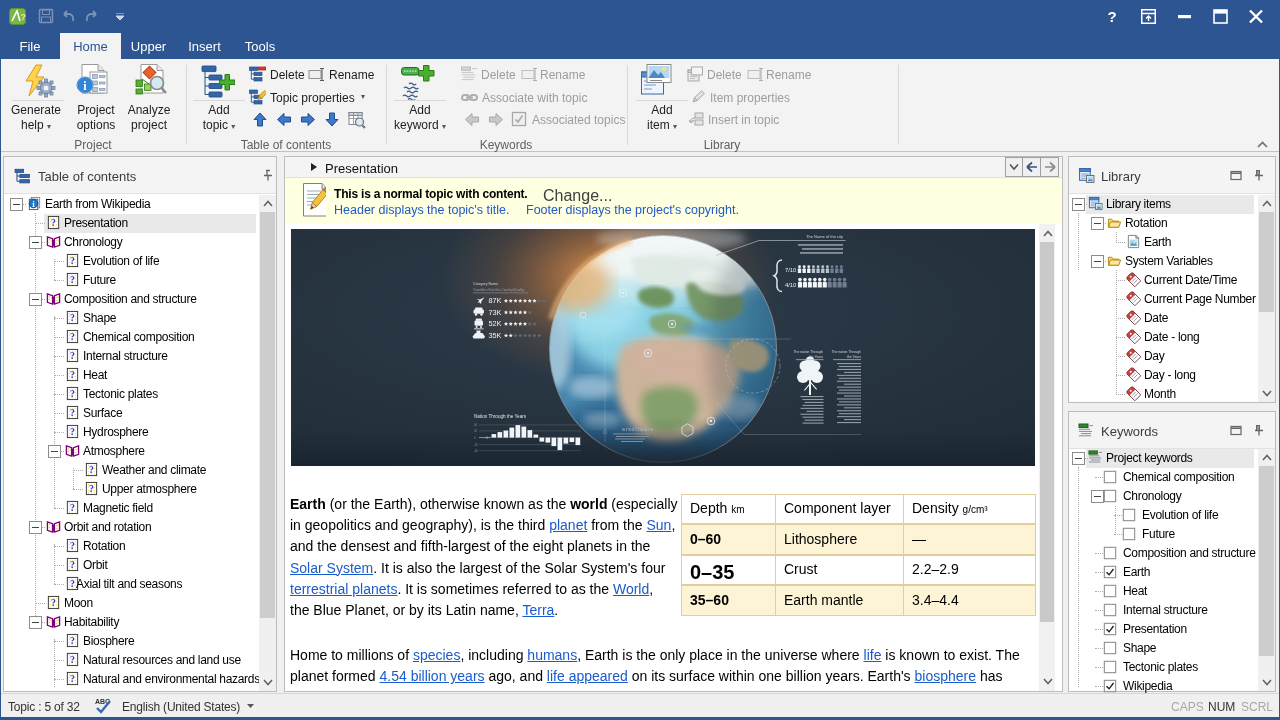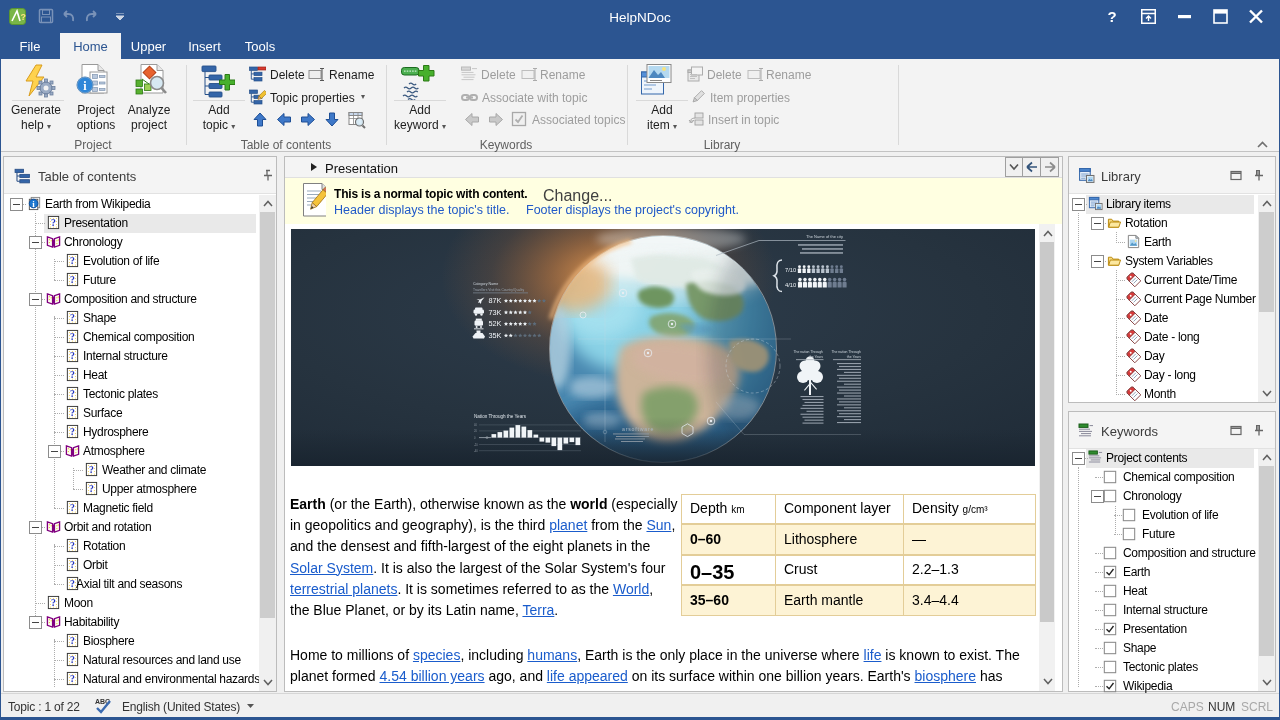--- a/index.html
+++ b/index.html
@@ -126,21 +126,20 @@
     </svg>
 <svg class="a" style="left:60px;top:9px" width="18" height="15" opacity="0.55">
       <path d="M4 12 Q3 5 9 5 L13 5 M13 5 L10 2 M13 5 L10 8" stroke="#b8c4d8" stroke-width="1.8" fill="none" transform="scale(-1,1) translate(-17,0)"></path>
     </svg>
 <svg class="a" style="left:83px;top:9px" width="18" height="15" opacity="0.55">
       <path d="M4 12 Q3 5 9 5 L13 5 M13 5 L10 2 M13 5 L10 8" stroke="#b8c4d8" stroke-width="1.8" fill="none"></path>
     </svg>
 <svg class="a" style="left:114px;top:13px" width="12" height="8">
       <path d="M2 0 h8 M2 3 l4 4 l4 -4 z" stroke="#cdd6e4" fill="#cdd6e4" stroke-width="1"></path>
     </svg>
-<div class="tx" style="left:0px;top:10px;font-size:13.5px;color:#fff;width:1280px;text-align:center;">HelpNDoc</div>
 <svg class="a" style="left:1104px;top:8px" width="16" height="18">
       <text x="8" y="14" font-size="15" font-weight="bold" fill="#fff" text-anchor="middle" font-family="Liberation Sans">?</text>
     </svg>
 <svg class="a" style="left:1141px;top:9px" width="15" height="15">
       <rect x="0.75" y="0.75" width="13.5" height="13.5" fill="none" stroke="#fff" stroke-width="1.5"></rect>
       <line x1="1" y1="4.5" x2="14" y2="4.5" stroke="#fff" stroke-width="1.5"></line>
       <path d="M7.5 12 L7.5 7 M5 9.5 L7.5 7 L10 9.5" stroke="#fff" stroke-width="1.4" fill="none"></path>
     </svg>
 <svg class="a" style="left:1177px;top:15px" width="16" height="4">
       <rect x="1" y="0" width="13" height="3.2" fill="#fff"></rect>
@@ -873,21 +872,21 @@
 <div class="tx" style="left:690px;top:500px;font-size:14px;color:#000;">Depth <span style="font-size:10px;">km</span></div>
 <div class="tx" style="left:784px;top:500px;font-size:14px;color:#000;">Component layer</div>
 <div class="tx" style="left:912px;top:500px;font-size:14px;color:#000;">Density <span style="font-size:10px;">g/cm³</span></div>
 <div class="a" style="left:681px;top:524px;width:355px;height:31px;background:#fdf3d5;border:1px solid #e3cd98;"></div>
 <div class="tx" style="left:690px;top:531px;font-size:14px;color:#000;"><b>0–60</b></div>
 <div class="tx" style="left:784px;top:531px;font-size:14px;color:#000;">Lithosphere</div>
 <div class="tx" style="left:912px;top:531px;font-size:14px;color:#000;">—</div>
 <div class="a" style="left:681px;top:555px;width:355px;height:30px;background:#ffffff;border:1px solid #e3cd98;"></div>
 <div class="tx" style="left:690px;top:561px;font-size:20px;color:#000;"><b>0–35</b></div>
 <div class="tx" style="left:784px;top:561px;font-size:14px;color:#000;">Crust</div>
-<div class="tx" style="left:912px;top:561px;font-size:14px;color:#000;">2.2–1.3</div>
+<div class="tx" style="left:912px;top:561px;font-size:14px;color:#000;">2.2–2.9</div>
 <div class="a" style="left:681px;top:585px;width:355px;height:31px;background:#fdf3d5;border:1px solid #e3cd98;"></div>
 <div class="tx" style="left:690px;top:592px;font-size:14px;color:#000;"><b>35–60</b></div>
 <div class="tx" style="left:784px;top:592px;font-size:14px;color:#000;">Earth mantle</div>
 <div class="tx" style="left:912px;top:592px;font-size:14px;color:#000;">3.4–4.4</div>
 <div class="a" style="left:775px;top:494px;width:1px;height:122px;background:#e3cd98;"></div>
 <div class="a" style="left:903px;top:494px;width:1px;height:122px;background:#e3cd98;"></div>
 <div class="a" style="left:1039px;top:224px;width:16px;height:467px;background:#f1f1f1;"></div>
 <svg class="a" style="left:1043px;top:230px" width="10" height="7">
       <path d="M1 6 L5 1.5 L9 6" stroke="#606060" stroke-width="1.5" fill="none"></path>
     </svg>
@@ -994,21 +993,21 @@
       <rect x="3.5" y="1.5" width="3" height="5" fill="none" stroke="#666"></rect>
     </svg>
 <div class="vdot" style="left:1078px;top:467px;height:220px;"></div>
 <div class="vdot" style="left:1115px;top:506px;height:29px;"></div>
 <div class="a" style="left:1086px;top:449px;width:168px;height:19px;background:#e9e9e9;"></div>
 <div class="hdot" style="left:1080px;top:458px;width:8px;"></div>
 <div class="tgl" style="left:1072px;top:452px;"></div>
 <svg class="a" style="left:1088px;top:450px" width="15" height="15">
       <use href="#s-kw"></use>
     </svg>
-<div class="tr" style="left:1106px;top:449px;">Project contents</div>
+<div class="tr" style="left:1106px;top:449px;">Project keywords</div>
 <div class="hdot" style="left:1095px;top:477px;width:8px;"></div>
 <svg class="a" style="left:1103px;top:470px" width="14" height="14">
       <use href="#s-cb"></use>
     </svg>
 <div class="tr" style="left:1123px;top:468px;">Chemical composition</div>
 <div class="hdot" style="left:1095px;top:496px;width:8px;"></div>
 <div class="tgl" style="left:1091px;top:490px;"></div>
 <svg class="a" style="left:1103px;top:489px" width="14" height="14">
       <use href="#s-cb"></use>
     </svg>
@@ -1065,21 +1064,21 @@
 <div class="tr" style="left:1123px;top:677px;">Wikipedia</div>
 <div class="a" style="left:1258px;top:449px;width:17px;height:242px;background:#f0f0f0;"></div>
 <svg class="a" style="left:1262px;top:454px" width="10" height="7">
       <path d="M1 6 L5 1.5 L9 6" stroke="#606060" stroke-width="1.5" fill="none"></path>
     </svg>
 <div class="a" style="left:1259px;top:466px;width:15px;height:190px;background:#cdcdcd;"></div>
 <svg class="a" style="left:1262px;top:679px" width="10" height="7">
       <path d="M1 1 L5 5.5 L9 1" stroke="#606060" stroke-width="1.5" fill="none"></path>
     </svg>
 <div class="a" style="left:0;top:693px;width:1280px;height:24px;background:#f0f0f0;border-top:1px solid #d6d6d6;"></div>
-<div class="tx" style="left:8px;top:700px;font-size:12px;color:#333;letter-spacing:-0.2px;">Topic : 1 of 22</div>
+<div class="tx" style="left:8px;top:700px;font-size:12px;color:#333;letter-spacing:-0.2px;">Topic : 5 of 32</div>
 <svg class="a" style="left:94px;top:697px" width="20" height="17">
 <text x="1" y="7" font-size="7" font-weight="bold" fill="#333" font-family="Liberation Sans">ABC</text>
 <path d="M3 11 L7 15 L16 4" stroke="#3a6ab0" stroke-width="2.4" fill="none"></path>
     </svg>
 <div class="tx" style="left:122px;top:700px;font-size:12px;color:#333;letter-spacing:-0.2px;">English (United States)</div>
 <svg class="a" style="left:246px;top:703px" width="9" height="6">
       <path d="M1 1 L4.5 5 L8 1 Z" fill="#555"></path>
     </svg>
 <div class="tx" style="left:1171px;top:700px;font-size:12px;color:#a8a8a8;">CAPS</div>
 <div class="tx" style="left:1208px;top:700px;font-size:12px;color:#333;">NUM</div>

